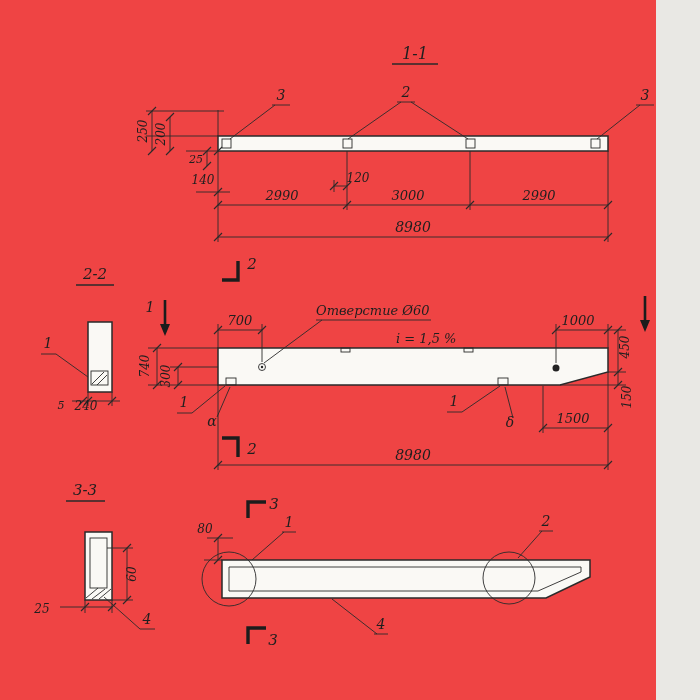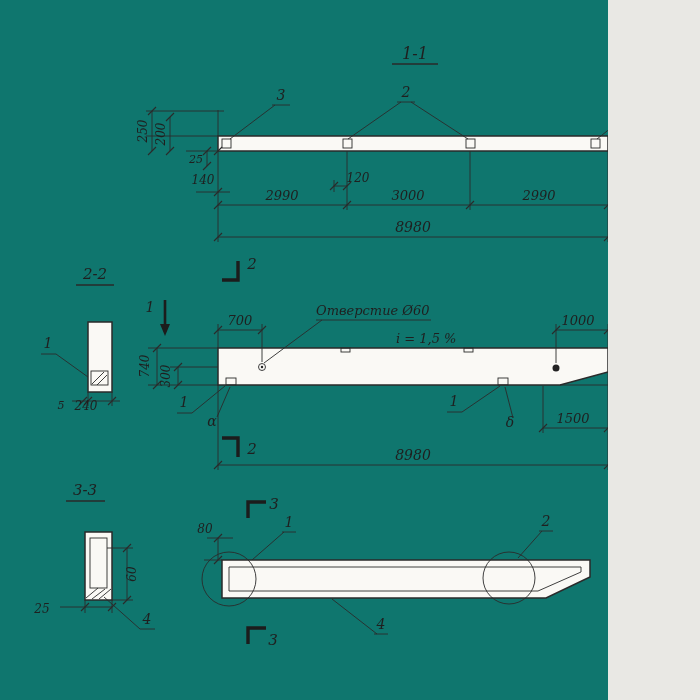--- a/index.html
+++ b/index.html
@@ -1,16 +1,16 @@
 <!DOCTYPE html>
 <html><head>
 <meta charset="utf-8">
 <style>
   html,body{margin:0;padding:0;background:#e9e8e4;}
-  .sheet{width:608px;height:700px;background:#0f766e;position:relative;overflow:hidden;
+  .sheet{width:656px;height:700px;background:#ef4444;position:relative;overflow:hidden;
          font-family:"DejaVu Serif",serif;}
   svg{display:block}
   .ln  {stroke:#2a2a2a;stroke-width:1.5;fill:none;stroke-linecap:butt}
   .thin{stroke:#2a2a2a;stroke-width:.9;fill:none}
   .thick{stroke:#1c1c1c;stroke-width:3.4;fill:none}
   .tk  {stroke:#2a2a2a;stroke-width:1.1}
   .t   {font:italic 13px "DejaVu Serif",serif;fill:#1f1f1f}
   .s11 {font-size:11px}
   .s12 {font-size:12px}
   .s14 {font-size:14px}

